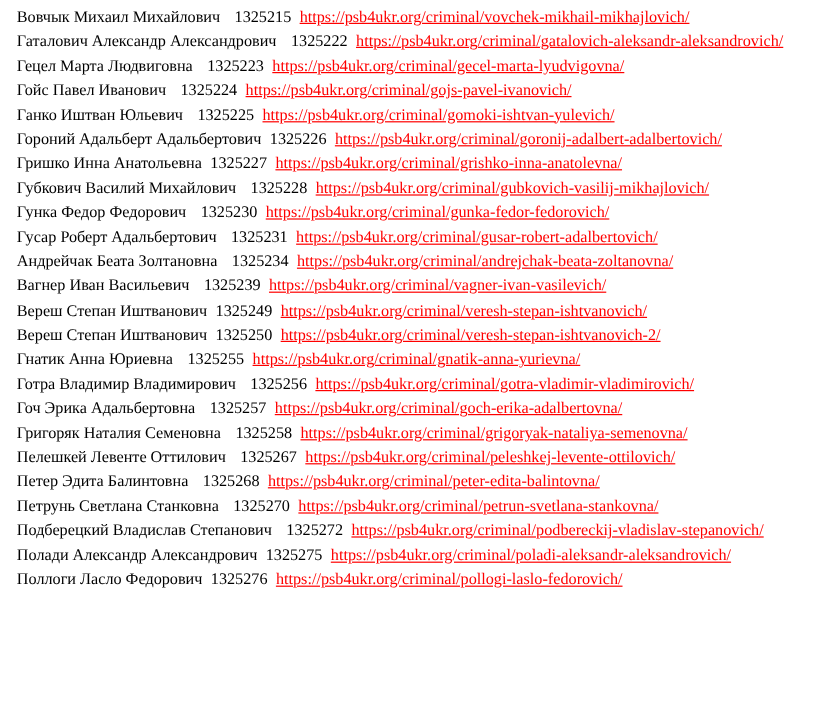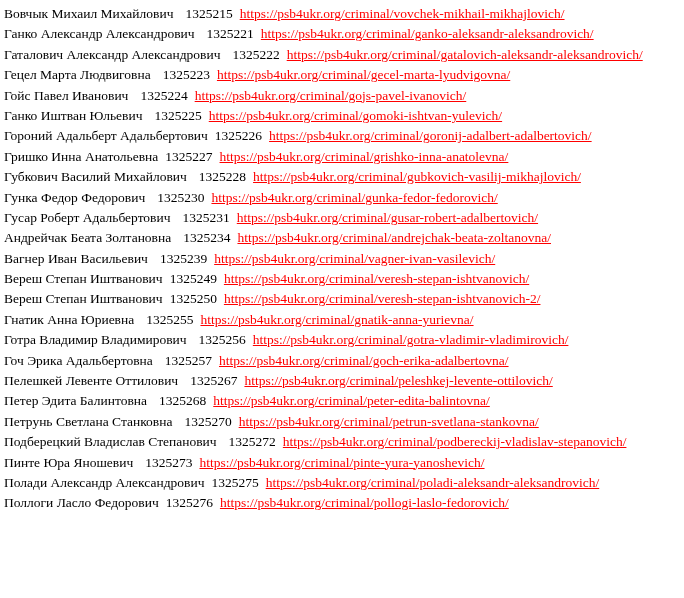--- a/index.html
+++ b/index.html
@@ -15,20 +15,21 @@
     color: #000000;
   }
   #list {
     padding: 4px 0 0 4px;
   }
   .row {
     white-space: nowrap;
     font-size: 13.5px;
     line-height: 20.4px;
     height: 20.4px;
+    margin-left: 10px;
   }
   .name {
     color: #000000;
   }
   .code {
     color: #000000;
   }
   .url {
     color: #ff0000;
     text-decoration: underline;
@@ -37,37 +38,36 @@
     display: inline-block;
   }
   .sp1 { width: 7px; }
   .sp2 { width: 12px; }
 </style>
 </head>
 <body>
 
 <div id="list">
     <div class="row"><span class="name">Вовчык Михаил Михайлович</span><span class="sp sp2"></span><span class="code">1325215</span><span class="sp sp1"></span><a class="url" href="#">https://psb4ukr.org/criminal/vovchek-mikhail-mikhajlovich/</a></div>
-    <div class="row"><span class="name">Ганко Александр Александрович</span><span class="sp sp2"></span><span class="code">1325221</span><span class="sp sp1"></span><a class="url" href="#">https://psb4ukr.org/criminal/ganko-aleksandr-aleksandrovich/</a></div>
     <div class="row"><span class="name">Гаталович Александр Александрович</span><span class="sp sp2"></span><span class="code">1325222</span><span class="sp sp1"></span><a class="url" href="#">https://psb4ukr.org/criminal/gatalovich-aleksandr-aleksandrovich/</a></div>
     <div class="row"><span class="name">Гецел Марта Людвиговна</span><span class="sp sp2"></span><span class="code">1325223</span><span class="sp sp1"></span><a class="url" href="#">https://psb4ukr.org/criminal/gecel-marta-lyudvigovna/</a></div>
     <div class="row"><span class="name">Гойс Павел Иванович</span><span class="sp sp2"></span><span class="code">1325224</span><span class="sp sp1"></span><a class="url" href="#">https://psb4ukr.org/criminal/gojs-pavel-ivanovich/</a></div>
     <div class="row"><span class="name">Ганко Иштван Юльевич</span><span class="sp sp2"></span><span class="code">1325225</span><span class="sp sp1"></span><a class="url" href="#">https://psb4ukr.org/criminal/gomoki-ishtvan-yulevich/</a></div>
     <div class="row"><span class="name">Гороний Адальберт Адальбертович</span><span class="sp sp1"></span><span class="code">1325226</span><span class="sp sp1"></span><a class="url" href="#">https://psb4ukr.org/criminal/goronij-adalbert-adalbertovich/</a></div>
     <div class="row"><span class="name">Гришко Инна Анатольевна</span><span class="sp sp1"></span><span class="code">1325227</span><span class="sp sp1"></span><a class="url" href="#">https://psb4ukr.org/criminal/grishko-inna-anatolevna/</a></div>
     <div class="row"><span class="name">Губкович Василий Михайлович</span><span class="sp sp2"></span><span class="code">1325228</span><span class="sp sp1"></span><a class="url" href="#">https://psb4ukr.org/criminal/gubkovich-vasilij-mikhajlovich/</a></div>
     <div class="row"><span class="name">Гунка Федор Федорович</span><span class="sp sp2"></span><span class="code">1325230</span><span class="sp sp1"></span><a class="url" href="#">https://psb4ukr.org/criminal/gunka-fedor-fedorovich/</a></div>
     <div class="row"><span class="name">Гусар Роберт Адальбертович</span><span class="sp sp2"></span><span class="code">1325231</span><span class="sp sp1"></span><a class="url" href="#">https://psb4ukr.org/criminal/gusar-robert-adalbertovich/</a></div>
     <div class="row"><span class="name">Андрейчак Беата Золтановна</span><span class="sp sp2"></span><span class="code">1325234</span><span class="sp sp1"></span><a class="url" href="#">https://psb4ukr.org/criminal/andrejchak-beata-zoltanovna/</a></div>
     <div class="row"><span class="name">Вагнер Иван Васильевич</span><span class="sp sp2"></span><span class="code">1325239</span><span class="sp sp1"></span><a class="url" href="#">https://psb4ukr.org/criminal/vagner-ivan-vasilevich/</a></div>
     <div class="row"><span class="name">Вереш Степан Иштванович</span><span class="sp sp1"></span><span class="code">1325249</span><span class="sp sp1"></span><a class="url" href="#">https://psb4ukr.org/criminal/veresh-stepan-ishtvanovich/</a></div>
     <div class="row"><span class="name">Вереш Степан Иштванович</span><span class="sp sp1"></span><span class="code">1325250</span><span class="sp sp1"></span><a class="url" href="#">https://psb4ukr.org/criminal/veresh-stepan-ishtvanovich-2/</a></div>
     <div class="row"><span class="name">Гнатик Анна Юриевна</span><span class="sp sp2"></span><span class="code">1325255</span><span class="sp sp1"></span><a class="url" href="#">https://psb4ukr.org/criminal/gnatik-anna-yurievna/</a></div>
     <div class="row"><span class="name">Готра Владимир Владимирович</span><span class="sp sp2"></span><span class="code">1325256</span><span class="sp sp1"></span><a class="url" href="#">https://psb4ukr.org/criminal/gotra-vladimir-vladimirovich/</a></div>
     <div class="row"><span class="name">Гоч Эрика Адальбертовна</span><span class="sp sp2"></span><span class="code">1325257</span><span class="sp sp1"></span><a class="url" href="#">https://psb4ukr.org/criminal/goch-erika-adalbertovna/</a></div>
+    <div class="row"><span class="name">Григоряк Наталия Семеновна</span><span class="sp sp2"></span><span class="code">1325258</span><span class="sp sp1"></span><a class="url" href="#">https://psb4ukr.org/criminal/grigoryak-nataliya-semenovna/</a></div>
     <div class="row"><span class="name">Пелешкей Левенте Оттилович</span><span class="sp sp2"></span><span class="code">1325267</span><span class="sp sp1"></span><a class="url" href="#">https://psb4ukr.org/criminal/peleshkej-levente-ottilovich/</a></div>
     <div class="row"><span class="name">Петер Эдита Балинтовна</span><span class="sp sp2"></span><span class="code">1325268</span><span class="sp sp1"></span><a class="url" href="#">https://psb4ukr.org/criminal/peter-edita-balintovna/</a></div>
     <div class="row"><span class="name">Петрунь Светлана Станковна</span><span class="sp sp2"></span><span class="code">1325270</span><span class="sp sp1"></span><a class="url" href="#">https://psb4ukr.org/criminal/petrun-svetlana-stankovna/</a></div>
     <div class="row"><span class="name">Подберецкий Владислав Степанович</span><span class="sp sp2"></span><span class="code">1325272</span><span class="sp sp1"></span><a class="url" href="#">https://psb4ukr.org/criminal/podbereckij-vladislav-stepanovich/</a></div>
-    <div class="row"><span class="name">Пинте Юра Яношевич</span><span class="sp sp2"></span><span class="code">1325273</span><span class="sp sp1"></span><a class="url" href="#">https://psb4ukr.org/criminal/pinte-yura-yanoshevich/</a></div>
     <div class="row"><span class="name">Полади Александр Александрович</span><span class="sp sp1"></span><span class="code">1325275</span><span class="sp sp1"></span><a class="url" href="#">https://psb4ukr.org/criminal/poladi-aleksandr-aleksandrovich/</a></div>
     <div class="row"><span class="name">Поллоги Ласло Федорович</span><span class="sp sp1"></span><span class="code">1325276</span><span class="sp sp1"></span><a class="url" href="#">https://psb4ukr.org/criminal/pollogi-laslo-fedorovich/</a></div>
   </div>
 
 </body></html>

